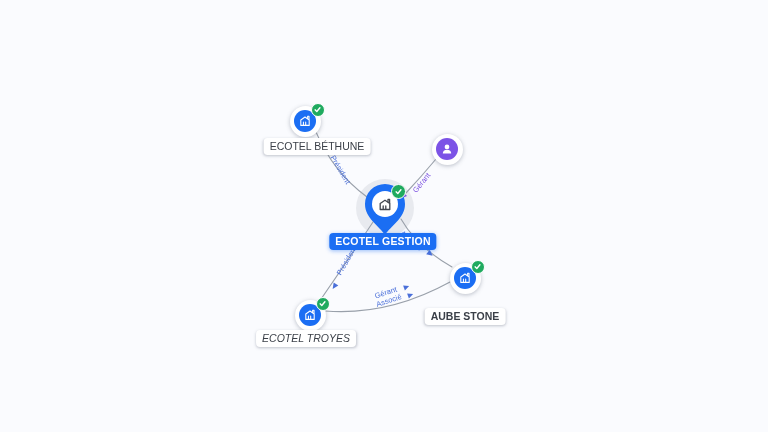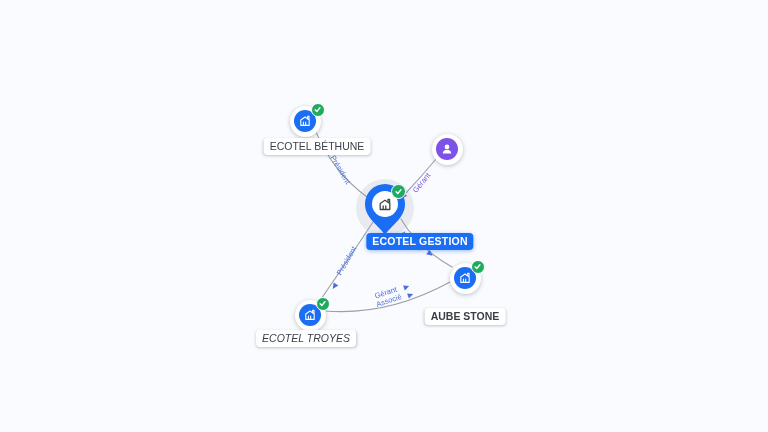--- a/index.html
+++ b/index.html
@@ -105,21 +105,21 @@
           <path d="M26 18.8 V16.3 H27.6 V19.9"></path>
           <path d="M21.2 26.4 V22.9 M23.8 26.4 V22.9"></path>
       </g>
     </svg>
     <div class="badge">
       <svg width="9" height="9" viewBox="0 0 13 13" fill="none" stroke="#fff" stroke-width="2" stroke-linecap="round" stroke-linejoin="round">
           <polyline points="3,7 5.5,9.3 10,4"></polyline>
         </svg>
     </div>
   </div>
-  <div class="node-label central-label" style="left:383px;top:233px;margin-left:37px;">ECOTEL GESTION</div>
+  <div class="node-label central-label" style="left:383px;top:233px;">ECOTEL GESTION</div>
 
   <div class="node" style="left:449.5px;top:262.5px;">
     <div class="node-inner blue">
       <svg width="14" height="14" viewBox="0 0 16 16" fill="none" stroke="#fff" stroke-width="1.2" stroke-linecap="round" stroke-linejoin="round">
         <path d="M3.2 13 V6.8 L8 3.4 L12.8 6.8 V13 Z"></path>
           <path d="M11 5 V2.5 H12.6 V6.1"></path>
           <path d="M6.2 12.9 V9.3 M8.8 12.9 V9.3"></path>
       </svg>
     </div>
     <div class="badge">

